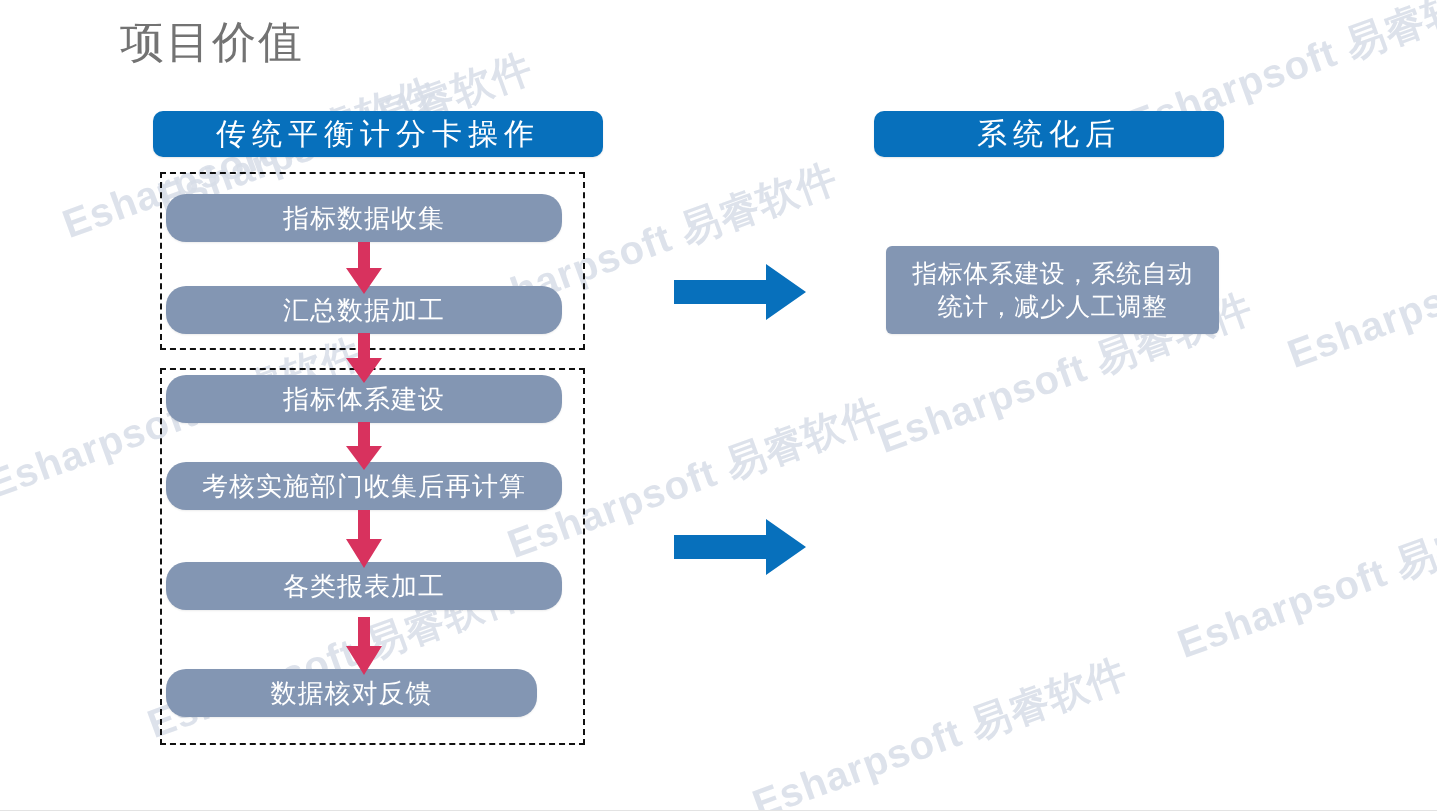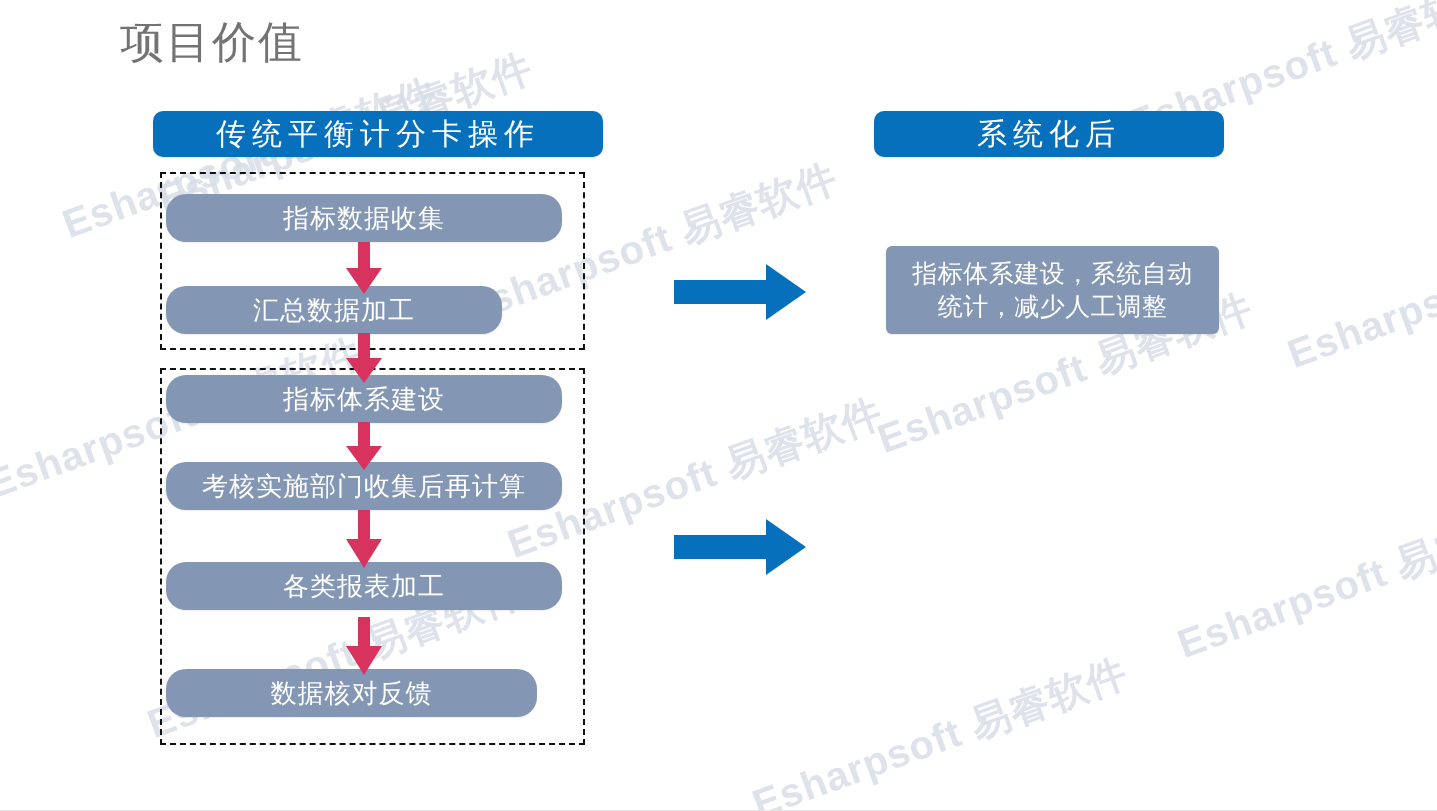--- a/index.html
+++ b/index.html
@@ -96,21 +96,21 @@
     display: flex;
     align-items: center;
     justify-content: center;
     font-size: 26px;
     letter-spacing: 1px;
     box-shadow: 0 1px 2px rgba(0,0,0,0.08);
     text-align: center;
     font-family: "Liberation Sans", "DejaVu Sans", sans-serif;
   }
   #step-1 { left: 166px; top: 194px; width: 396px; height: 48px; }
-  #step-2 { left: 166px; top: 286px; width: 336px; height: 48px; }
+  #step-2 { left: 166px; top: 286px; width: 396px; height: 48px; }
   #step-3 { left: 166px; top: 375px; width: 396px; height: 48px; }
   #step-4 { left: 166px; top: 462px; width: 396px; height: 48px; }
   #step-5 { left: 166px; top: 562px; width: 396px; height: 48px; }
   #step-6 { left: 166px; top: 669px; width: 371px; height: 48px; text-align: right; }
 
   
   .down-arrow {
     position: absolute;
     width: 46px;
     z-index: 6;

